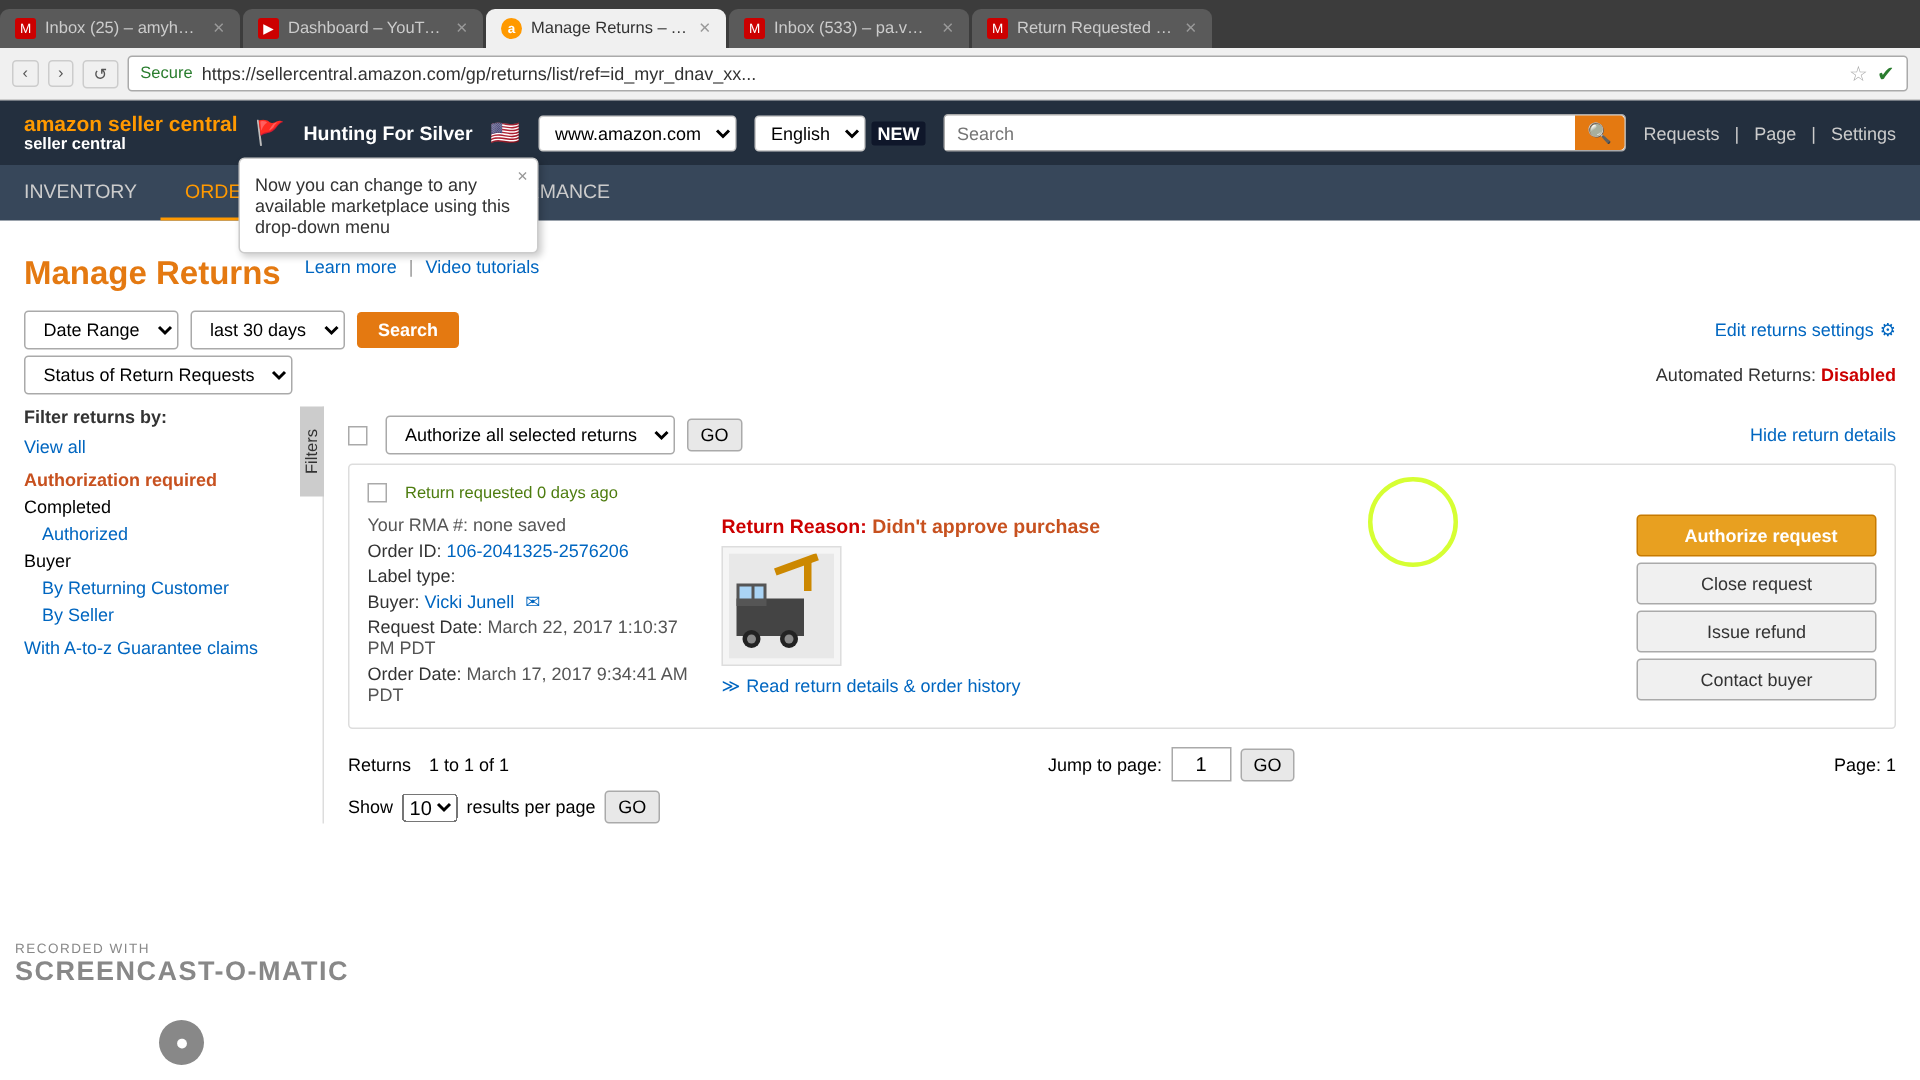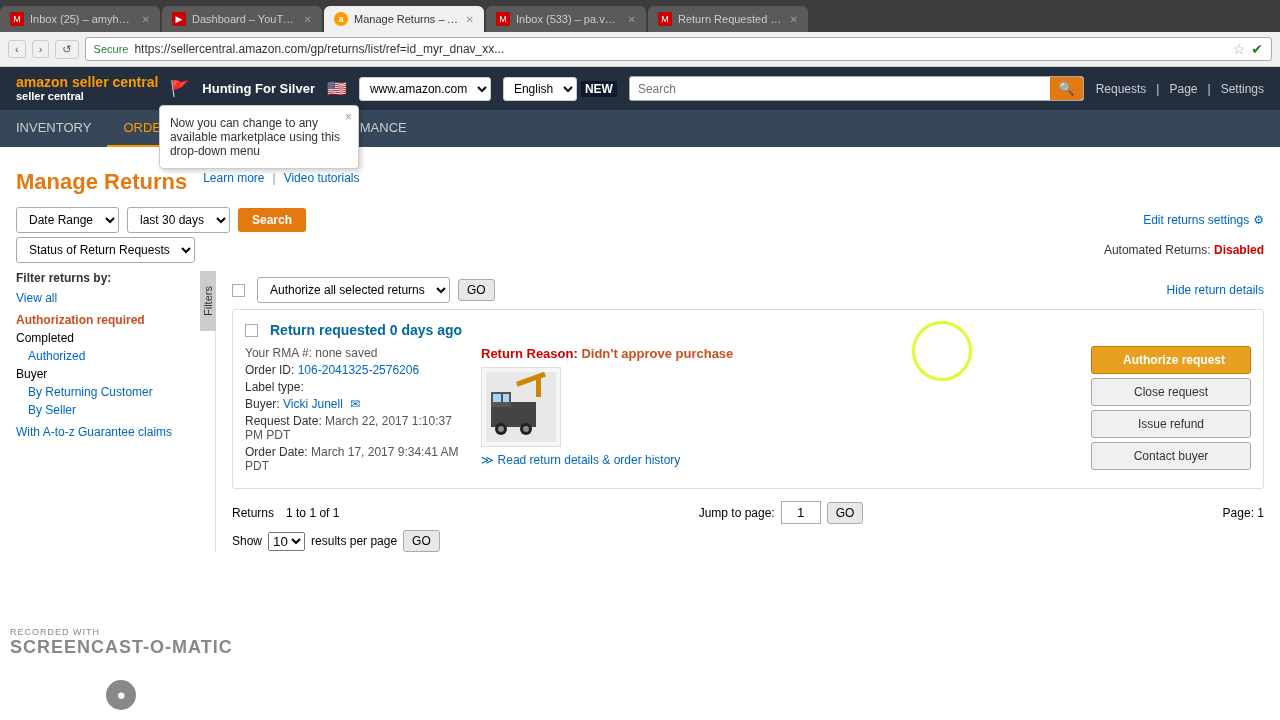--- a/index.html
+++ b/index.html
@@ -79,21 +79,21 @@
     .sidebar-item a { color: #0066c0; text-decoration: none; }
     .sidebar-sub { padding-left: 12px; }
     .filters-label { font-size: 12px; font-weight: bold; margin-bottom: 6px; color: #333; }
 
     
     .vertical-tab { writing-mode: vertical-rl; transform: rotate(180deg); background: #ccc; color: #333; font-size: 11px; padding: 4px 2px; cursor: pointer; margin-left: -16px; height: 60px; display: flex; align-items: center; justify-content: center; }
 
     
     .return-card { border: 1px solid #ddd; border-radius: 3px; padding: 12px; margin-bottom: 12px; }
     .return-header { display: flex; align-items: center; gap: 8px; margin-bottom: 8px; }
-    .return-header-title { font-size: 14px; font-weight: bold; color: #0369a1; }
+    .return-header-title { font-size: 11px; font-weight: normal; color: #4d7c0f; }
     .return-details { display: flex; gap: 16px; }
     .return-info { width: 220px; flex-shrink: 0; }
     .return-info-row { margin-bottom: 3px; font-size: 12px; color: #555; }
     .return-info-label { color: #333; }
     .return-info-link { color: #0066c0; text-decoration: none; }
     .return-product { display: flex; gap: 12px; flex: 1; }
     .product-image { width: 80px; height: 80px; background: #f5f5f5; border: 1px solid #ddd; display: flex; align-items: center; justify-content: center; overflow: hidden; }
     .product-image svg { width: 70px; height: 70px; }
     .product-link { color: #0066c0; text-decoration: none; font-size: 12px; }
     .buyer-comment { font-size: 12px; color: #555; margin-top: 6px; }

